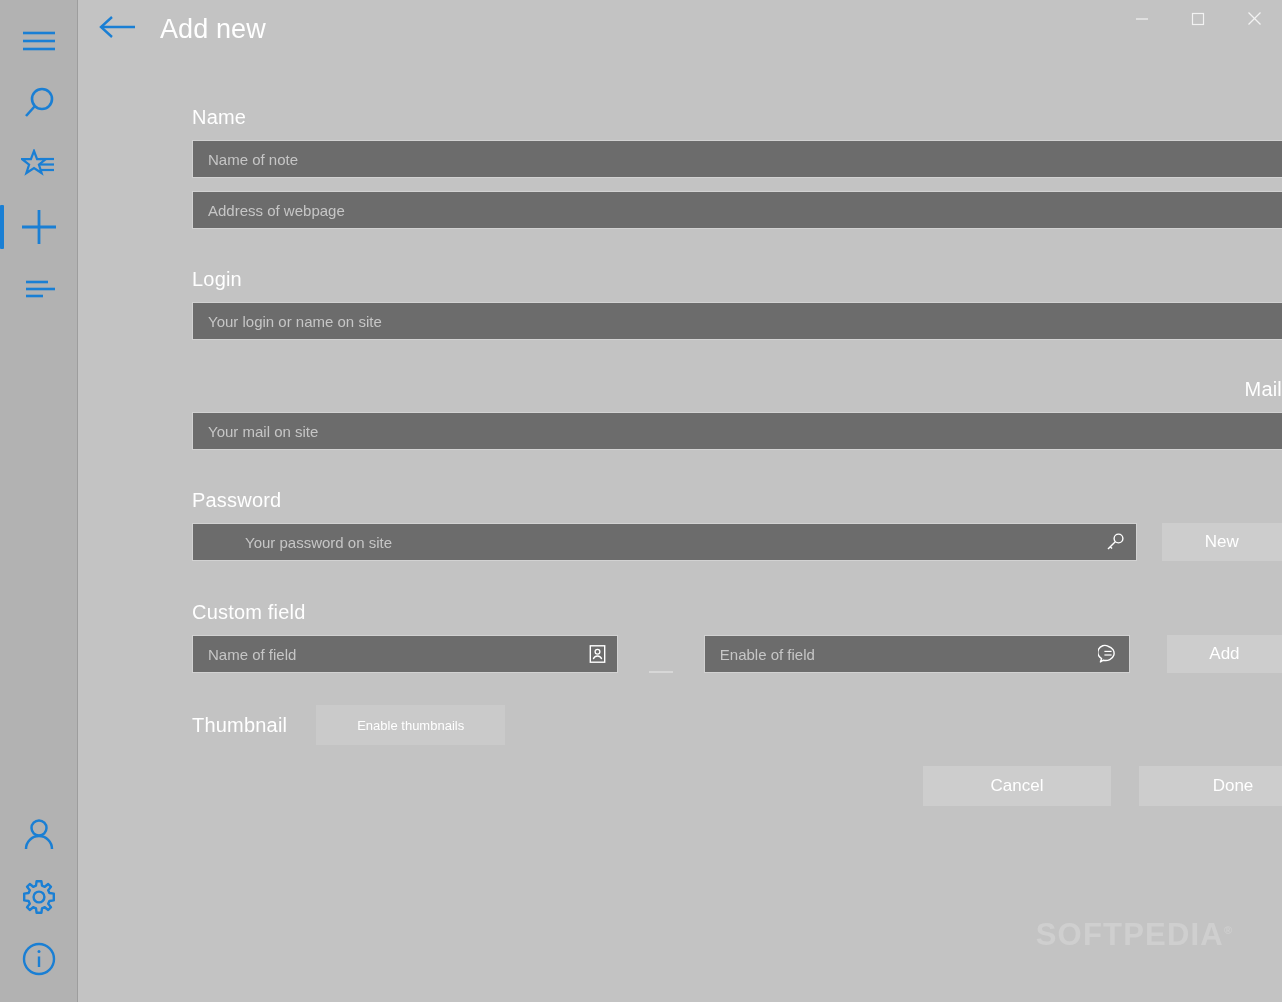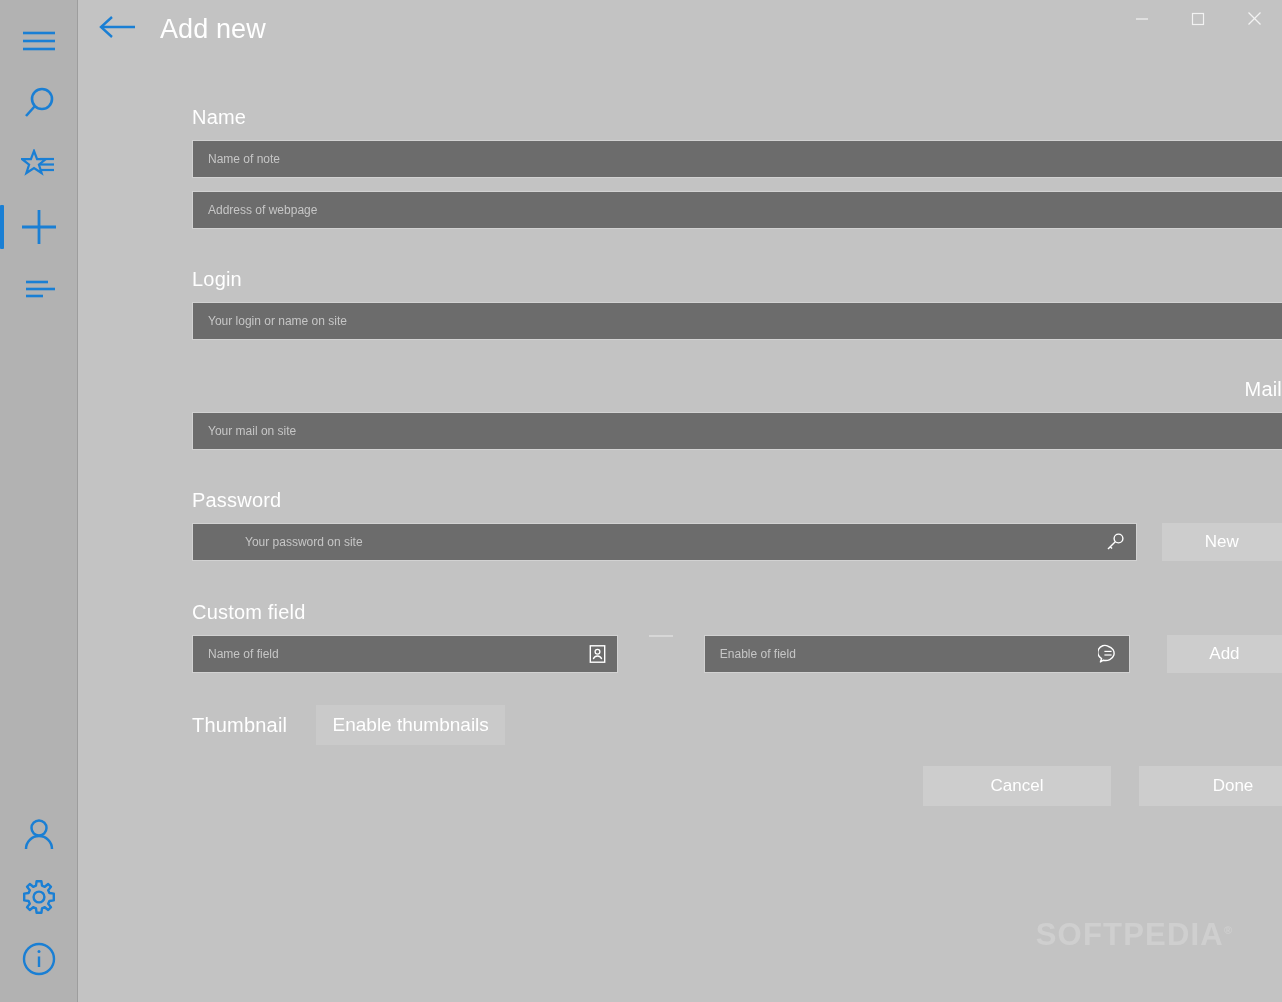--- a/index.html
+++ b/index.html
@@ -139,21 +139,21 @@
     position: relative;
     height: 38px;
     background: #6c6c6c;
     border: 1px solid #d2d2d2;
     box-sizing: border-box;
     display: flex;
     align-items: center;
     cursor: text;
   }
   .input-box .ph {
-    font-size: 12px;
+    font-size: 15px;
     color: #c6c6c6;
     padding-left: 15px;
     line-height: 1;
     user-select: none;
   }
   .input-box .fi {
     position: absolute;
     right: 11px;
     top: 50%;
     transform: translateY(-50%);
@@ -184,21 +184,21 @@
     justify-content: center;
     cursor: pointer;
     box-sizing: border-box;
   }
   .btn-new { width: 126px; margin-left: 25px; }
 
   
   .cf-row {
     margin-top: 13px;
     display: flex;
-    align-items: flex-start;
+    align-items: flex-end;
     gap: 12px;
   }
   .cf-name { width: 466px; }
   .cf-dash {
     width: 26px;
     height: 2px;
     background: #d7d7d7;
     margin: 0 19px;
   }
   .cf-value { width: 466px; }
@@ -207,21 +207,21 @@
   
   .thumb-row {
     margin-top: 32px;
     display: flex;
     align-items: center;
   }
   .btn-thumb {
     margin-left: 29px;
     width: 189px;
     height: 40px;
-    font-size: 19px;
+    font-size: 13px;
     background: #cacaca;
   }
 
   
   .footer-row {
     margin-top: 21px;
     display: flex;
     justify-content: flex-end;
     width: 1135px;
   }

